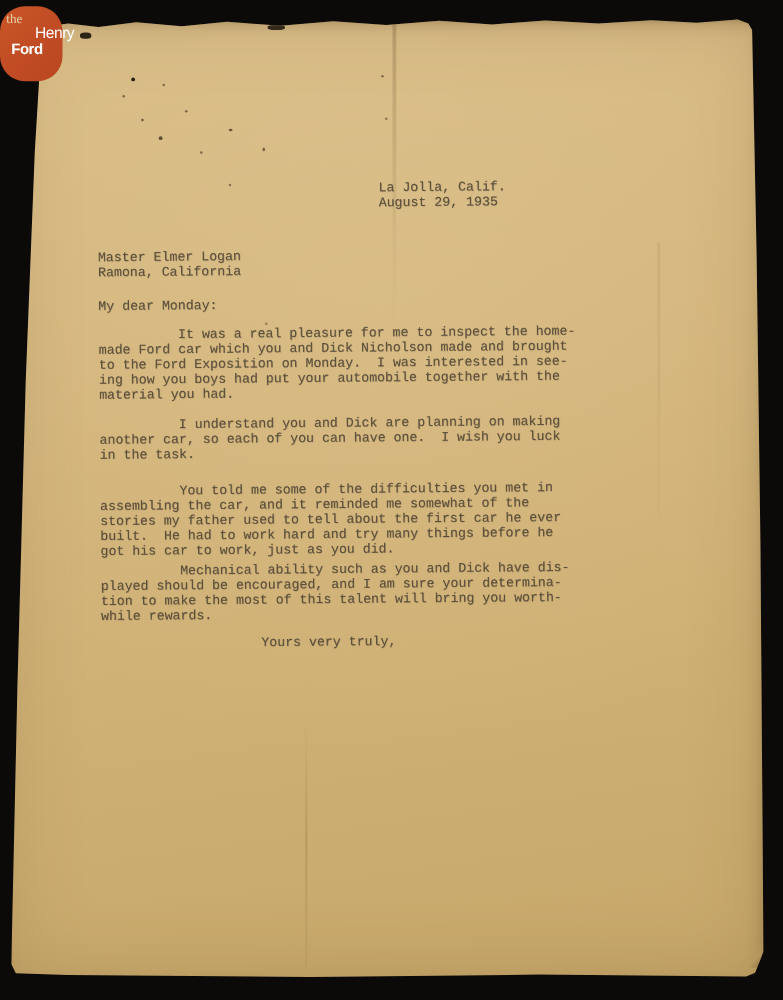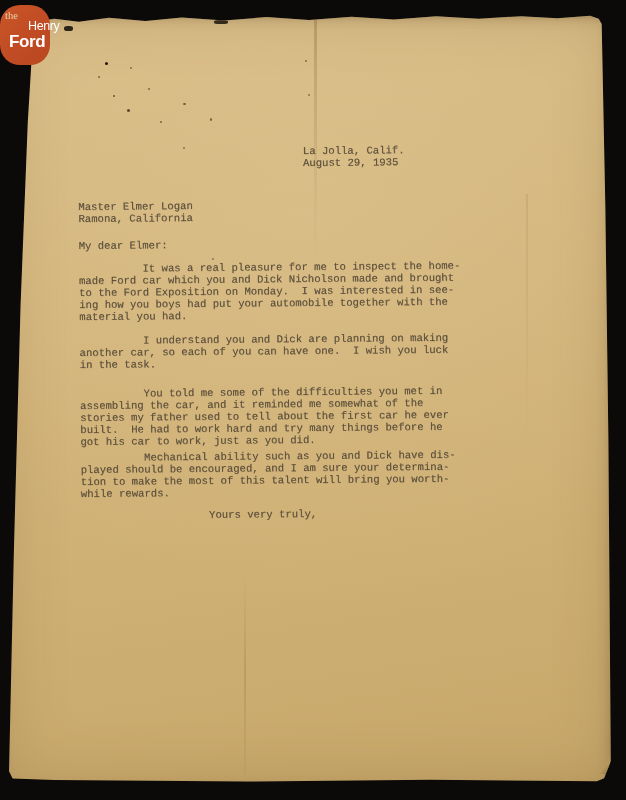--- a/index.html
+++ b/index.html
@@ -71,21 +71,21 @@
     font-family:"Liberation Serif",serif;font-size:10.5px;color:#e5d4ac;
   }
   .logo-henry{
     position:absolute;left:14px;top:14px;
     font-family:"Liberation Sans",sans-serif;font-weight:normal;
     font-size:12.5px;letter-spacing:-0.4px;color:#ffffff;margin-left:14px;
   }
   .logo-ford{
     position:absolute;left:9px;top:27px;
     font-family:"Liberation Sans",sans-serif;font-weight:bold;
-    font-size:17px;letter-spacing:-0.4px;color:#ffffff;
+    font-size:12px;letter-spacing:-0.4px;color:#ffffff;
   }
 </style>
 </head>
 <body>
 
 <div class="stage">
 
   <div class="paper">
 
     <div class="wrinkle w1"></div>
@@ -106,21 +106,21 @@
     <i class="speck" style="left:206px;top:244px;width:2px;height:2px;background:rgba(60,42,20,.45);"></i>
     <i class="speck" style="left:58px;top:12px;width:9px;height:5px;background:rgba(15,10,5,.85);border-radius:40%;"></i>
     <i class="speck" style="left:208px;top:6px;width:14px;height:4px;background:rgba(15,10,5,.8);border-radius:40%;"></i>
     <div class="fold"></div>
 
     <div class="text-layer">
       <div class="typed dateline">La Jolla, Calif.
 August 29, 1935</div>
       <div class="typed recipient">Master Elmer Logan
 Ramona, California</div>
-      <div class="typed salutation">My dear Elmer:</div>
+      <div class="typed salutation">My dear Monday:</div>
       <div class="typed para-1">          It was a real pleasure for me to inspect the home-
 made Ford car which you and Dick Nicholson made and brought
 to the Ford Exposition on Monday.  I was interested in see-
 ing how you boys had put your automobile together with the
 material you had.</div>
       <div class="typed para-2">          I understand you and Dick are planning on making
 another car, so each of you can have one.  I wish you luck
 in the task.</div>
       <div class="typed para-3">          You told me some of the difficulties you met in
 assembling the car, and it reminded me somewhat of the

